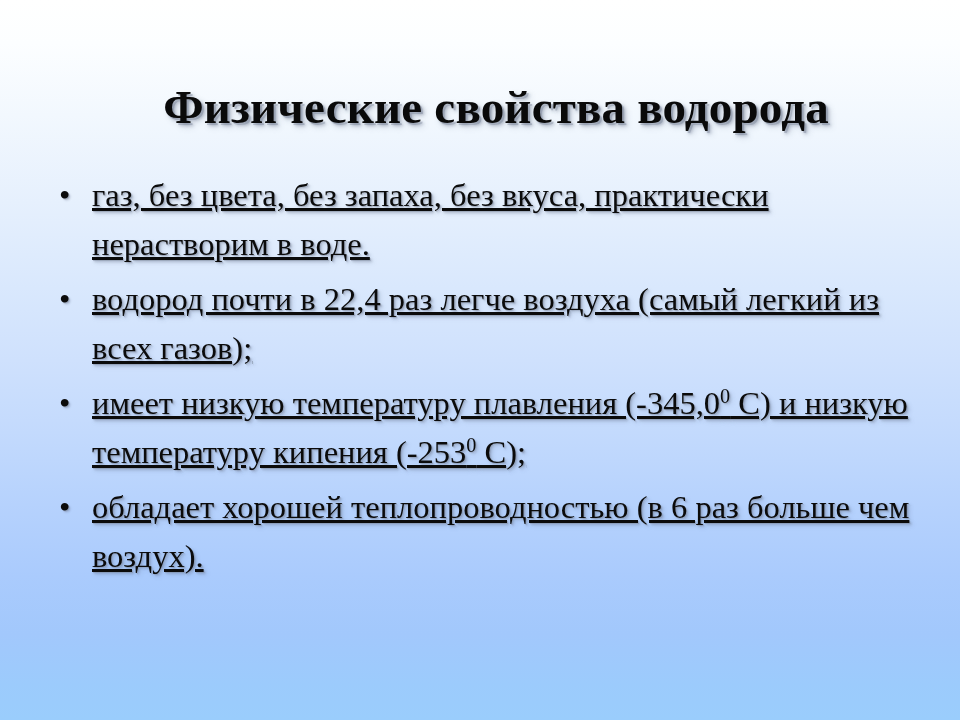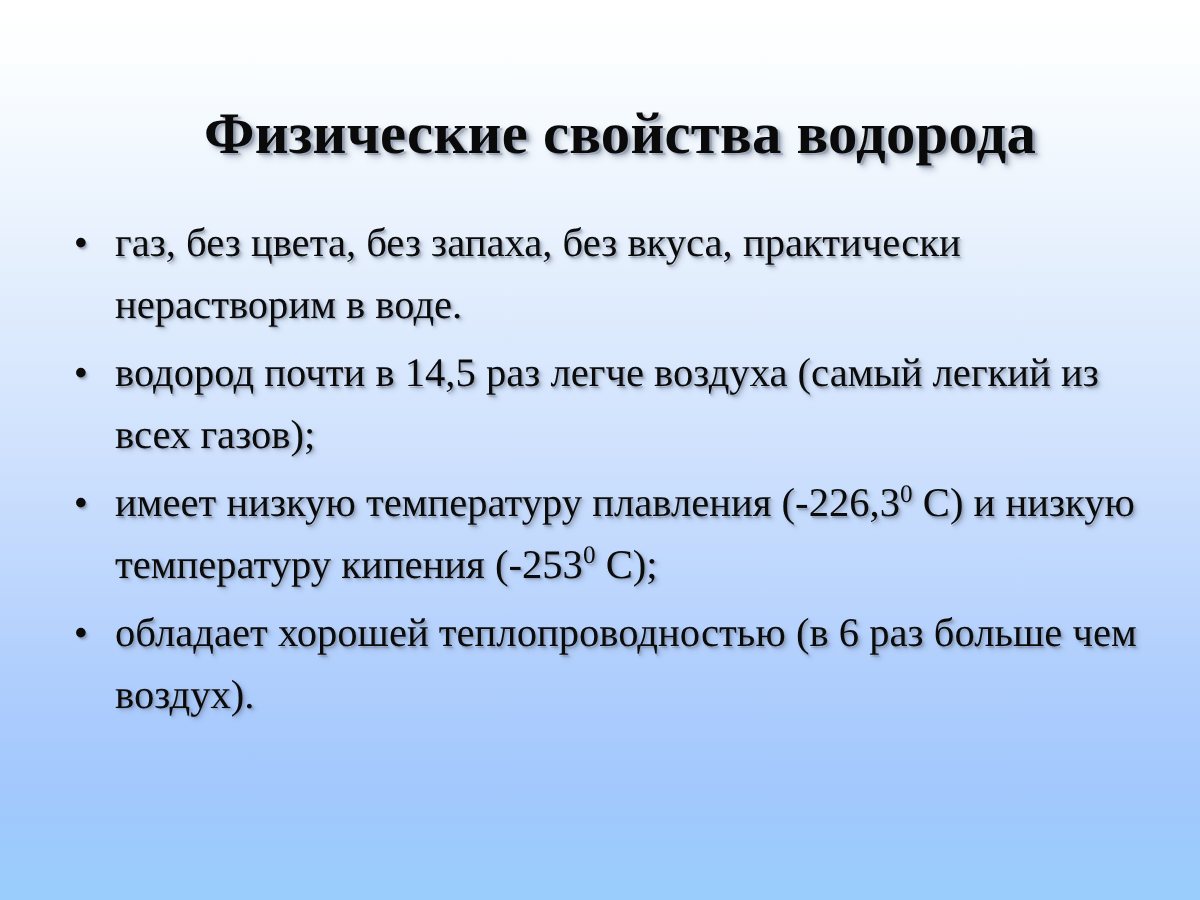--- a/index.html
+++ b/index.html
@@ -84,21 +84,21 @@
     top: 0;
     width: 20px;
     line-height: 48.5px;
     font-size: 32.5px;
     color: #0b0b0b;
     text-shadow:
        1px 1px 0px rgba(125,135,155,0.40),
        2px 2px 2px rgba(95,105,130,0.28);
   }
 
-  .bullet-text { display: block; }
+  .bullet-text { display: block; text-decoration: underline; }
 
   .sup {
     font-size: 0.62em;
     vertical-align: 0.56em;
     line-height: 0;
   }
 </style>
 </head>
 <body>
 
@@ -110,26 +110,26 @@
 
   <div id="body-block">
 
     <div class="bullet-item">
       <span class="bullet-marker">•</span>
       <span class="bullet-text">газ, без цвета, без запаха, без вкуса, практически нерастворим в воде.</span>
     </div>
 
     <div class="bullet-item">
       <span class="bullet-marker">•</span>
-      <span class="bullet-text">водород почти в 14,5 раз легче воздуха (самый легкий из всех газов);</span>
+      <span class="bullet-text">водород почти в 22,4 раз легче воздуха (самый легкий из всех газов);</span>
     </div>
 
     <div class="bullet-item">
       <span class="bullet-marker">•</span>
-      <span class="bullet-text"><span>имеет низкую температуру плавления (-226,3</span><span class="sup">0</span><span> C) и низкую температуру кипения (-253</span><span class="sup">0</span><span> C);</span></span>
+      <span class="bullet-text"><span>имеет низкую температуру плавления (-345,0</span><span class="sup">0</span><span> C) и низкую температуру кипения (-253</span><span class="sup">0</span><span> C);</span></span>
     </div>
 
     <div class="bullet-item">
       <span class="bullet-marker">•</span>
       <span class="bullet-text">обладает хорошей теплопроводностью (в 6 раз больше чем воздух).</span>
     </div>
 
   </div>
 </div>
 

